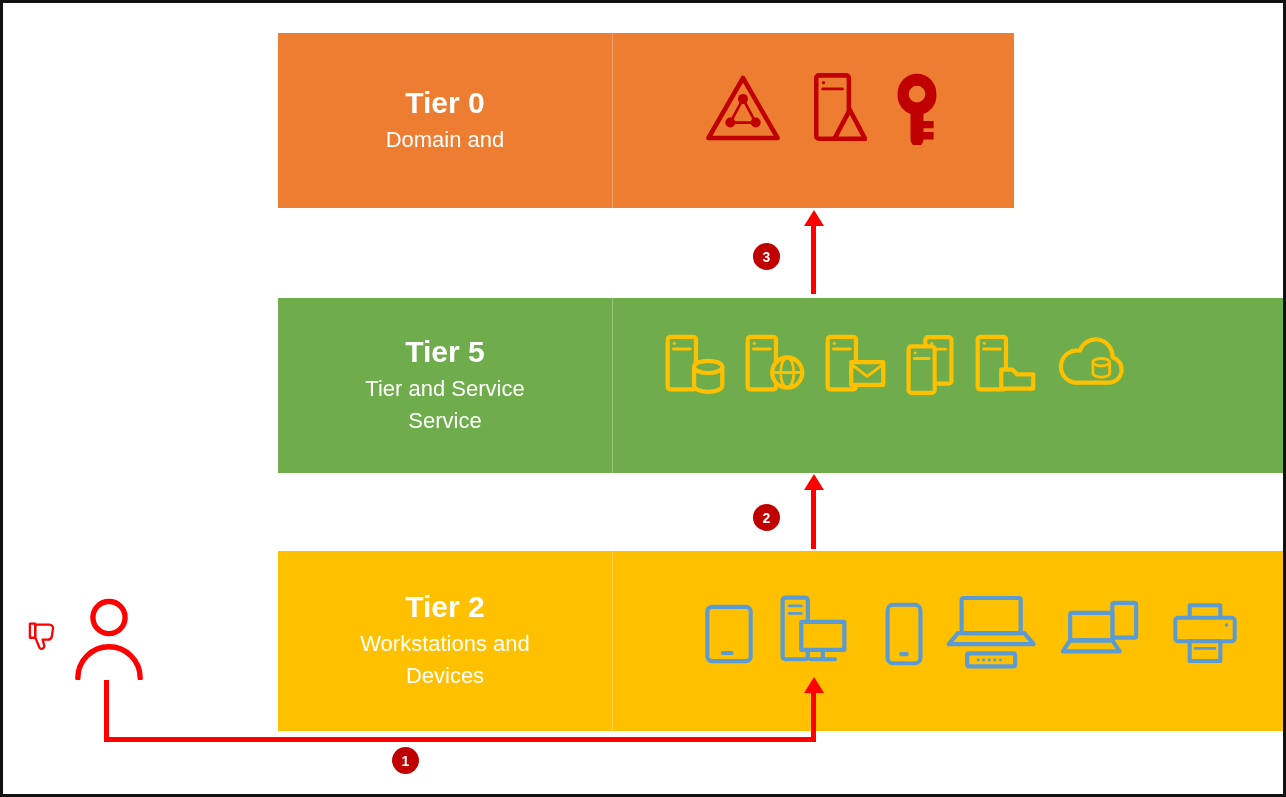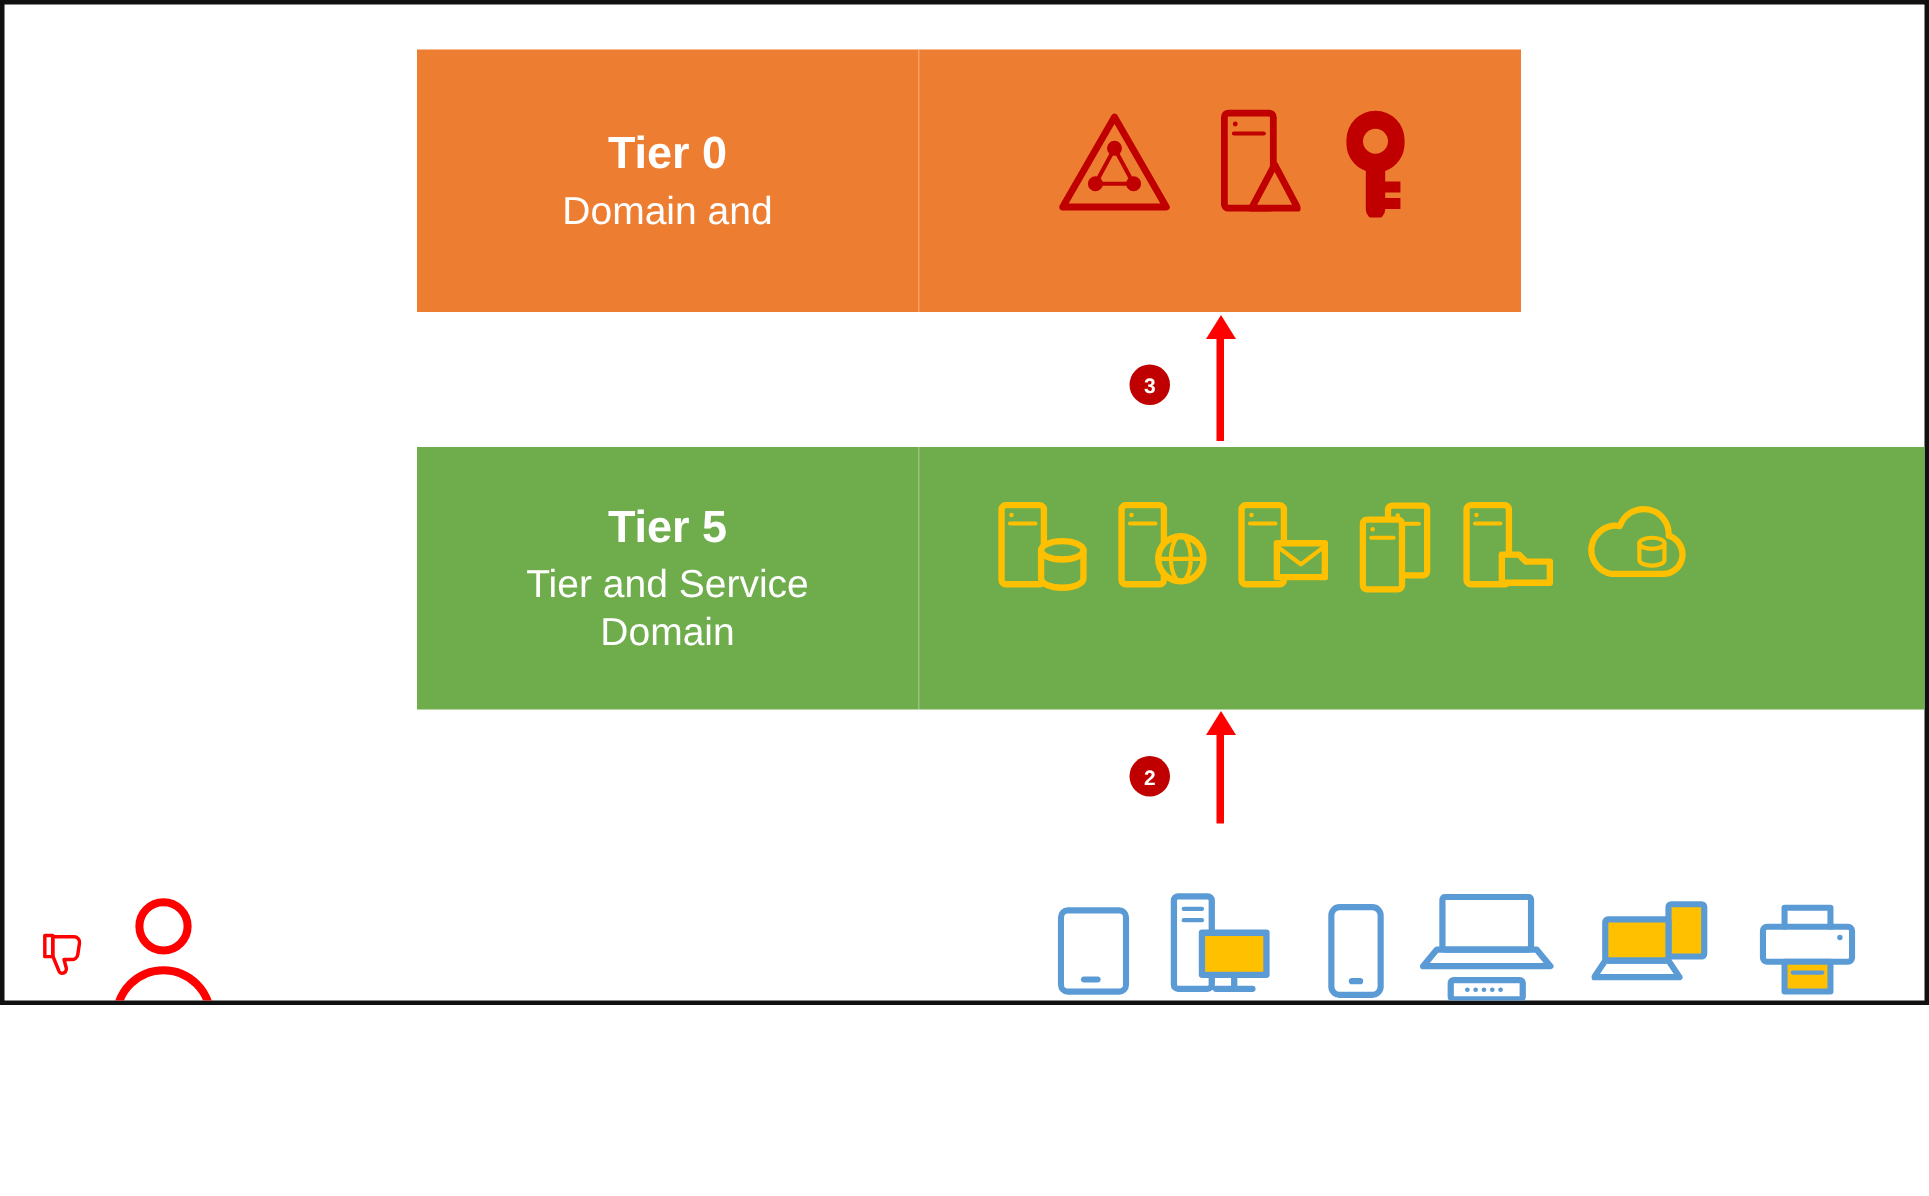--- a/index.html
+++ b/index.html
@@ -2,29 +2,29 @@
 <html style="--tier0-bg: #ED7D31; --tier1-bg: #6FAD4C; --tier2-bg: #FFC000; --tier0-icon: #C00000; --tier1-icon: #FFC000; --tier2-icon: #5B9BD5; --arrow: #FF0000; --badge-bg: #C00000; --band-text: #FFFFFF; --frame: #111111;"><head>
 <meta charset="utf-8">
 <style>
   :root{
     --tier0-bg:#ED7D31; --tier1-bg:#6FAD4C; --tier2-bg:#FFC000;
     --tier0-icon:#C00000; --tier1-icon:#FFC000; --tier2-icon:#5B9BD5;
     --arrow:#FF0000; --badge-bg:#C00000; --band-text:#FFFFFF; --frame:#111111;
   }
   *{box-sizing:border-box;margin:0;padding:0}
   body{background:#fff;font-family:"Liberation Sans",sans-serif}
-  .frame{position:relative;width:1286px;height:670px;background:#fff;border:3px solid var(--frame);overflow:hidden}
+  .frame{position:relative;width:1286px;height:797px;background:#fff;border:3px solid var(--frame);overflow:hidden}
   .band{position:absolute;display:flex}
   .band-tier0{left:275px;top:30px;width:736px;height:175px;background:var(--tier0-bg)}
   .band-tier1{left:275px;top:295px;width:1008px;height:175px;background:var(--tier1-bg)}
   .band-tier2{left:275px;top:548px;width:1008px;height:180px;background:var(--tier2-bg)}
   .band-label{width:335px;height:100%;display:flex;flex-direction:column;justify-content:center;align-items:center;
     color:var(--band-text);text-align:center;border-right:1px solid rgba(255,255,255,.28)}
   .band-title{font-size:30px;font-weight:bold;margin-bottom:4px}
-  .band-sub{font-size:26px;line-height:32px}
+  .band-sub{font-size:22px;line-height:32px}
   .icon-row{position:absolute;display:flex;align-items:center}
   .t0-icons{left:700px;top:68px;gap:26px;color:var(--tier0-icon)}
   .t1-icons{left:660px;top:330px;gap:16px;color:var(--tier1-icon)}
   .t2-icons{left:698px;top:592px;gap:20px;color:var(--tier2-icon)}
   .icon{display:inline-flex;align-items:center;justify-content:center}
   
   .s{fill:none;stroke:currentColor;stroke-width:4.5;stroke-linecap:round;stroke-linejoin:round}
   .s0{fill:none;stroke:currentColor;stroke-width:5;stroke-linecap:round;stroke-linejoin:round}
   .s2{fill:none;stroke:currentColor;stroke-width:4.5;stroke-linecap:round;stroke-linejoin:round}
   .sp{fill:none;stroke:var(--arrow);stroke-width:5.5;stroke-linecap:round}
@@ -77,21 +77,21 @@
       <svg viewBox="0 0 52 80" width="48" height="74">
         <path fill-rule="evenodd" class="f" d="M26 3 A21 21 0 0 1 47 24 V27 A21 21 0 0 1 33 46.5 V54 h11 v8 H33 v4 h11 v8 H33 v0.5 a7 7 0 0 1 -14 0 V46.5 A21 21 0 0 1 5 27 V24 A21 21 0 0 1 26 3 Z M26 16 a9 9 0 1 0 0 18 a9 9 0 1 0 0 -18 Z"></path>
       </svg>
     </span>
   </div>
 
   <div class="band band-tier1">
     <div class="band-label">
       <div class="band-title">Tier 5</div>
       <div class="band-sub">Tier and Service</div>
-      <div class="band-sub">Domain</div>
+      <div class="band-sub">Service</div>
     </div>
   </div>
   <div class="icon-row t1-icons">
     <span class="icon">
       <svg viewBox="0 0 68 68" width="64" height="64">
         <rect x="5" y="4" width="30" height="56" rx="3" class="s"></rect>
         <circle cx="12" cy="11" r="1.6" class="f"></circle>
         <line x1="11" y1="17" x2="29" y2="17" class="s thin"></line>
         <path d="M33 36 V56 A15 6.5 0 0 0 63 56 V36" class="s bg1"></path>
         <ellipse cx="48" cy="36" rx="15" ry="6.5" class="s bg1"></ellipse>
@@ -136,20 +136,27 @@
     </span>
     <span class="icon">
       <svg viewBox="0 0 84 62" width="78" height="58">
         <path d="M23 50 H60 a14 14 0 0 0 4 -27.4 A18 18 0 0 0 29 15.6 A13 13 0 0 0 23 50 Z" class="s"></path>
         <ellipse cx="52" cy="28" rx="9" ry="4" class="s thin"></ellipse>
         <path d="M43 28 V40 A9 4 0 0 0 61 40 V28" class="s thin"></path>
       </svg>
     </span>
   </div>
 
+  <div class="band band-tier2">
+    <div class="band-label">
+      <div class="band-title">Tier 2</div>
+      <div class="band-sub">Workstations and</div>
+      <div class="band-sub">Devices</div>
+    </div>
+  </div>
   <div class="icon-row t2-icons">
     <span class="icon">
       <svg viewBox="0 0 62 68" width="56" height="62">
         <rect x="7" y="4" width="48" height="60" rx="5" class="s2"></rect>
         <line x1="24" y1="55" x2="34" y2="55" class="s2"></line>
       </svg>
     </span>
     <span class="icon">
       <svg viewBox="0 0 92 82" width="86" height="78">
         <rect x="6" y="2" width="27" height="66" rx="3" class="s2"></rect>

